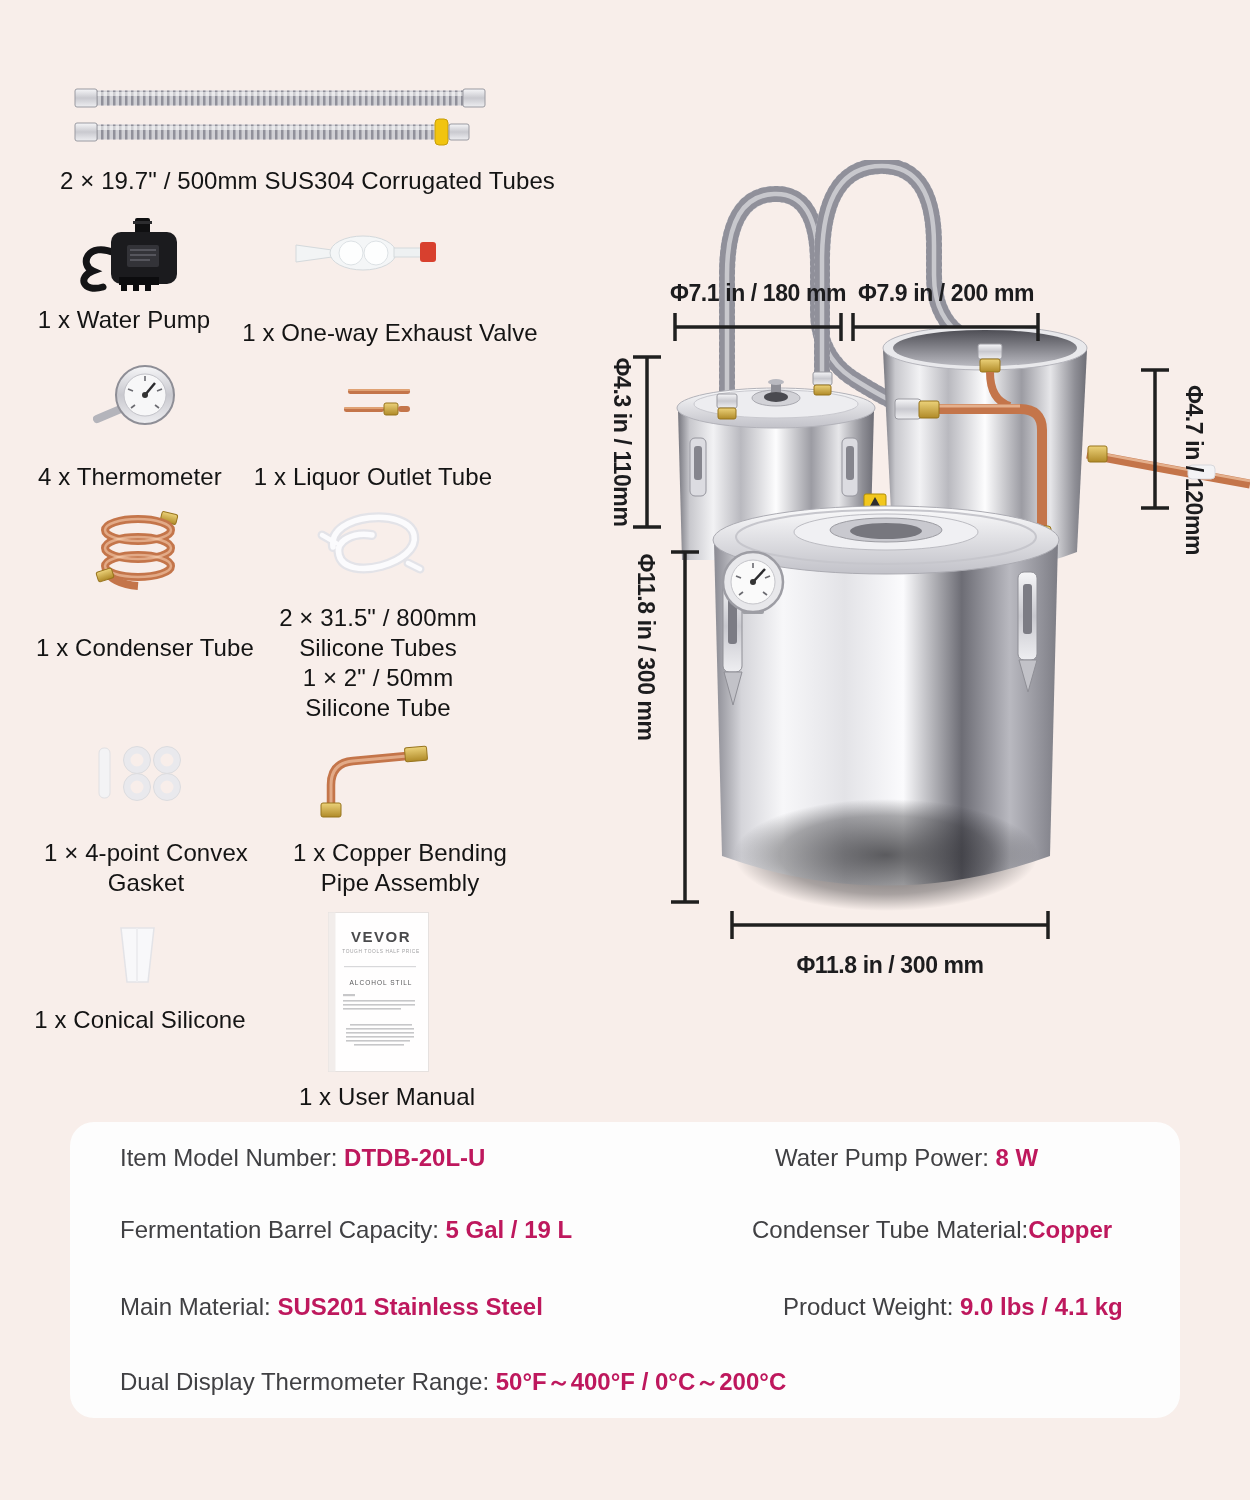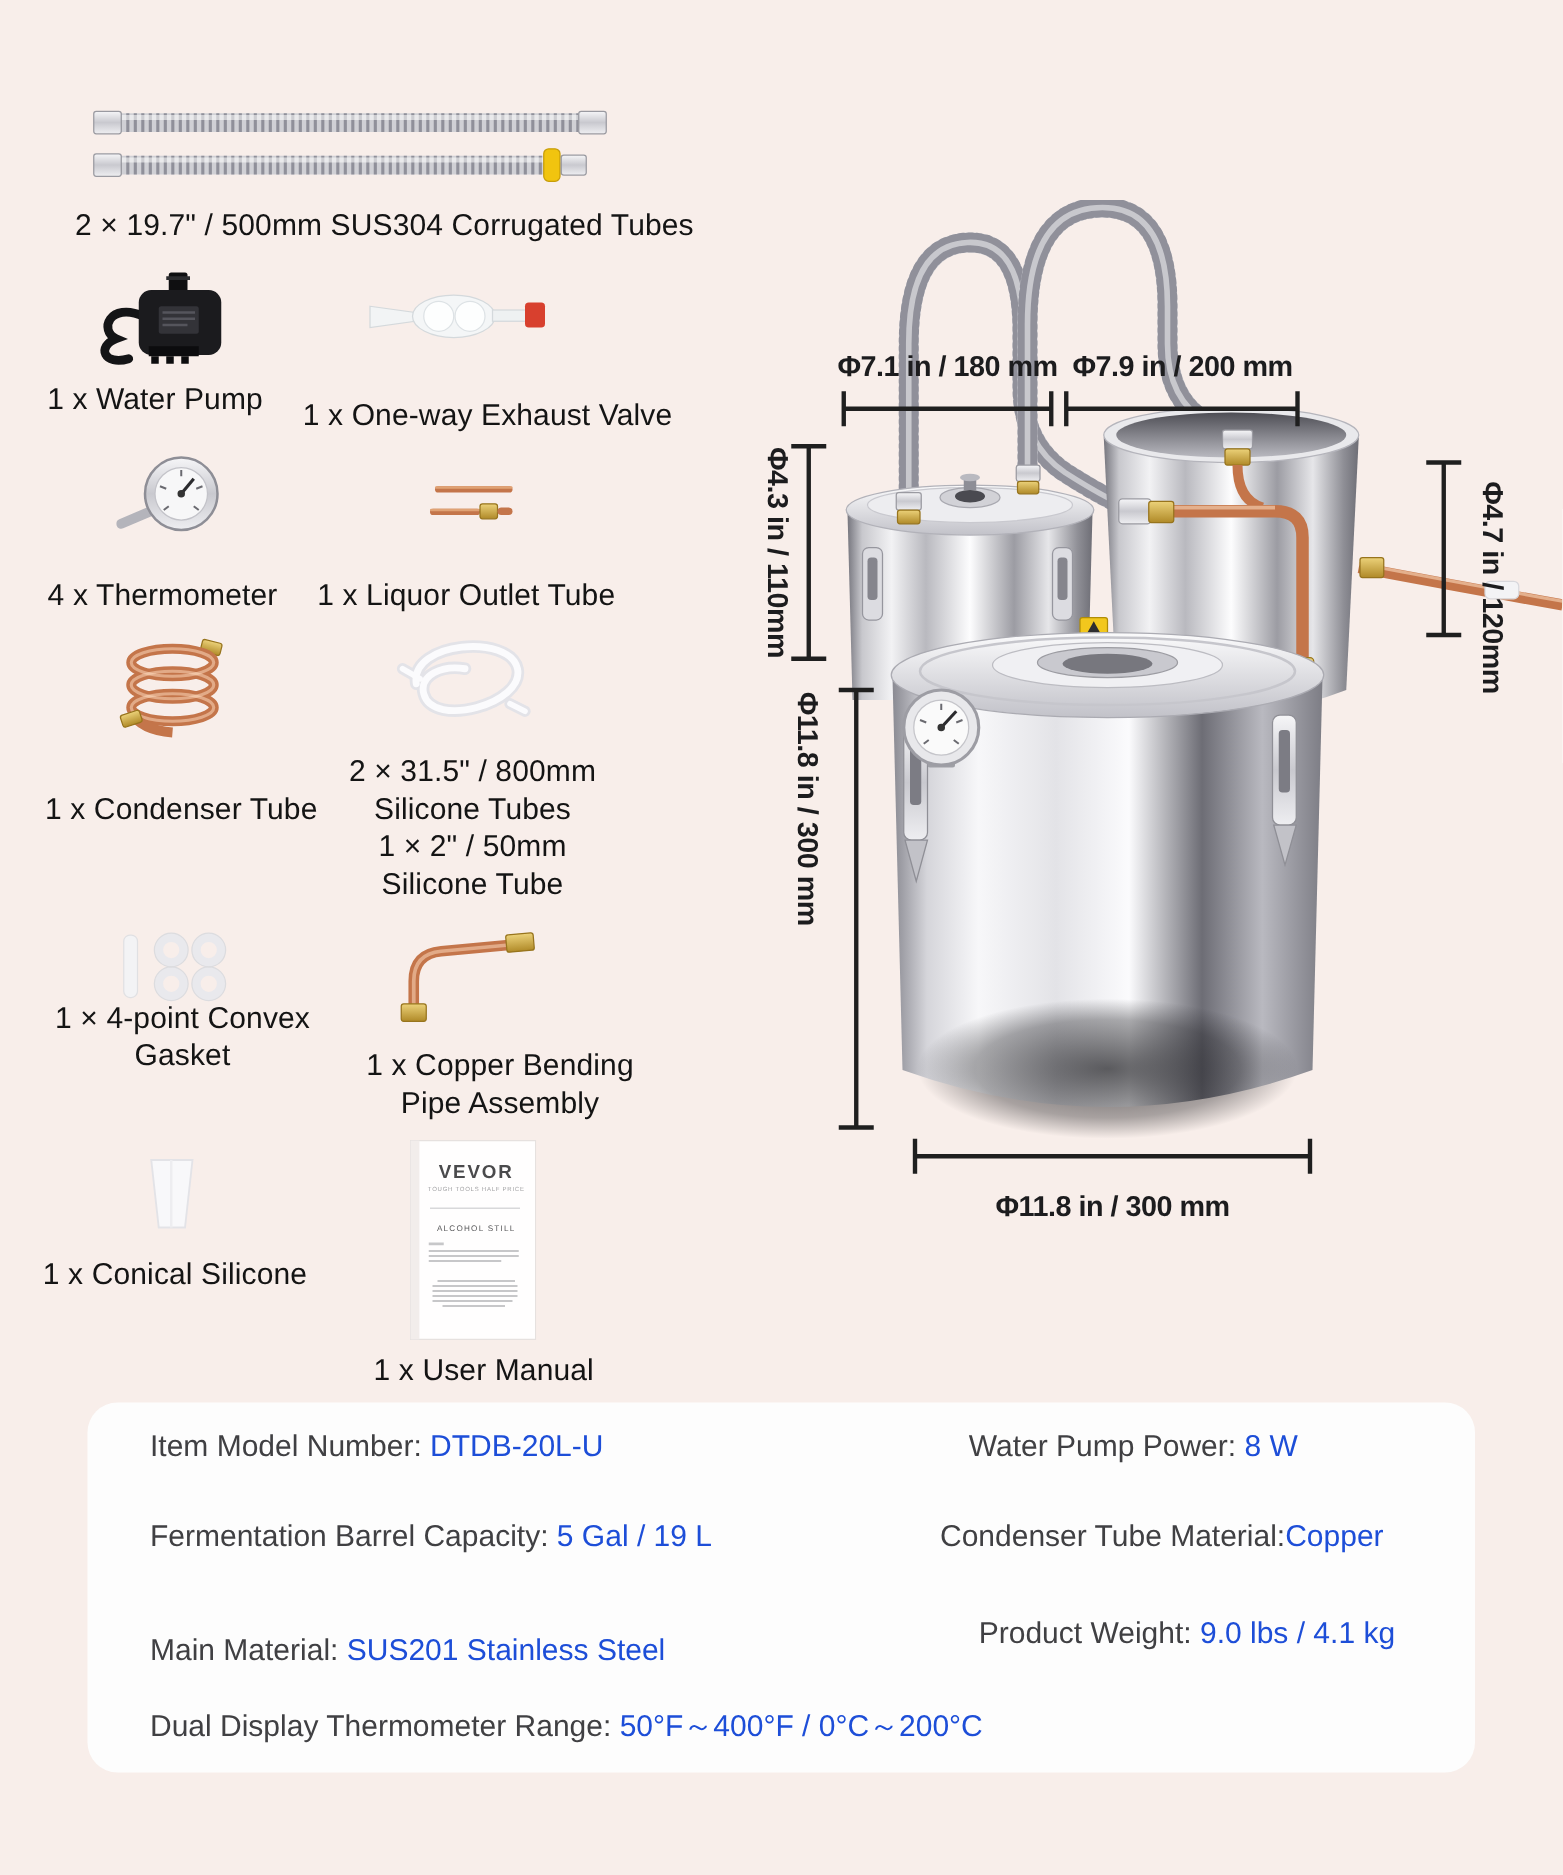--- a/index.html
+++ b/index.html
@@ -2,21 +2,21 @@
 <html><head>
 <meta charset="utf-8">
 <style>
   html,body{margin:0;padding:0;}
   body{font-family:"Liberation Sans","DejaVu Sans",sans-serif;}
   #stage{position:relative;width:1250px;height:1500px;background:#f8eeea;overflow:hidden;}
   .abs{position:absolute;}
   .cap{position:absolute;font-size:24px;line-height:30px;color:#141414;text-align:center;letter-spacing:0.1px;}
   .spec-panel{position:absolute;left:70px;top:1122px;width:1110px;height:296px;background:#fdfdfd;border-radius:24px;}
   .spec{position:absolute;font-size:24px;line-height:30px;color:#404043;white-space:nowrap;}
-  .spec .v{color:#1d4ed8;font-weight:normal;}
+  .spec .v{color:#be185d;font-weight:bold;}
   svg{display:block;}
   text{font-family:"Liberation Sans","DejaVu Sans",sans-serif;}
   .dim-label{font-weight:bold;font-size:23px;fill:#1c1c1e;letter-spacing:-0.4px;}
 </style>
 </head>
 <body>
 
 <div id="stage">
 
   <svg width="0" height="0" class="abs" aria-hidden="true">
@@ -178,21 +178,21 @@
       <circle cx="44" cy="45" r="10"></circle>
         <circle cx="74" cy="45" r="10"></circle>
     </g>
     <g fill="none" stroke="#dcdcdf" stroke-width="1">
       <circle cx="44" cy="18" r="13.5"></circle>
         <circle cx="74" cy="18" r="13.5"></circle>
       <circle cx="44" cy="45" r="13.5"></circle>
         <circle cx="74" cy="45" r="13.5"></circle>
     </g>
   </svg>
-  <div class="cap" style="left:21px;top:800px;width:250px;">
+  <div class="cap" style="left:21px;top:838px;width:250px;">
     <div>1 × 4-point Convex</div>
     <div>Gasket</div>
   </div>
 
   <svg class="abs" style="left:303px;top:745px;" width="132" height="76" viewBox="0 0 132 76">
     <path d="M28 64 L28 40 Q28 18 50 16 L104 11" stroke="#c4754a" stroke-width="8.5" fill="none" stroke-linecap="round"></path>
     <path d="M28 64 L28 40 Q28 18 50 16 L104 11" stroke="rgba(255,224,196,0.5)" stroke-width="3" fill="none" stroke-linecap="round"></path>
     <rect x="18" y="58" width="20" height="14" rx="2" fill="url(#gBrass)" stroke="#97741d"></rect>
     <rect x="102" y="2" width="22" height="14" rx="2" fill="url(#gBrass)" stroke="#97741d" transform="rotate(-5 113 9)"></rect>
   </svg>
@@ -357,21 +357,21 @@
     </div>
     <div class="spec" style="left:682px;top:21px;margin-left:23px;">
       <span>Water Pump Power: </span><span class="v">8 W</span>
     </div>
     <div class="spec" style="left:50px;top:93px;">
       <span>Fermentation Barrel Capacity: </span><span class="v">5 Gal / 19 L</span>
     </div>
     <div class="spec" style="left:682px;top:93px;">
       <span>Condenser Tube Material:</span><span class="v">Copper</span>
     </div>
-    <div class="spec" style="left:50px;top:170px;margin-top:14px;">
+    <div class="spec" style="left:50px;top:170px;">
       <span>Main Material: </span><span class="v">SUS201 Stainless Steel</span>
     </div>
     <div class="spec" style="left:682px;top:170px;margin-left:31px;">
       <span>Product Weight: </span><span class="v">9.0 lbs / 4.1 kg</span>
     </div>
     <div class="spec" style="left:50px;top:245px;">
       <span>Dual Display Thermometer Range: </span><span class="v">50°F～400°F / 0°C～200°C</span>
     </div>
   </div>
 

